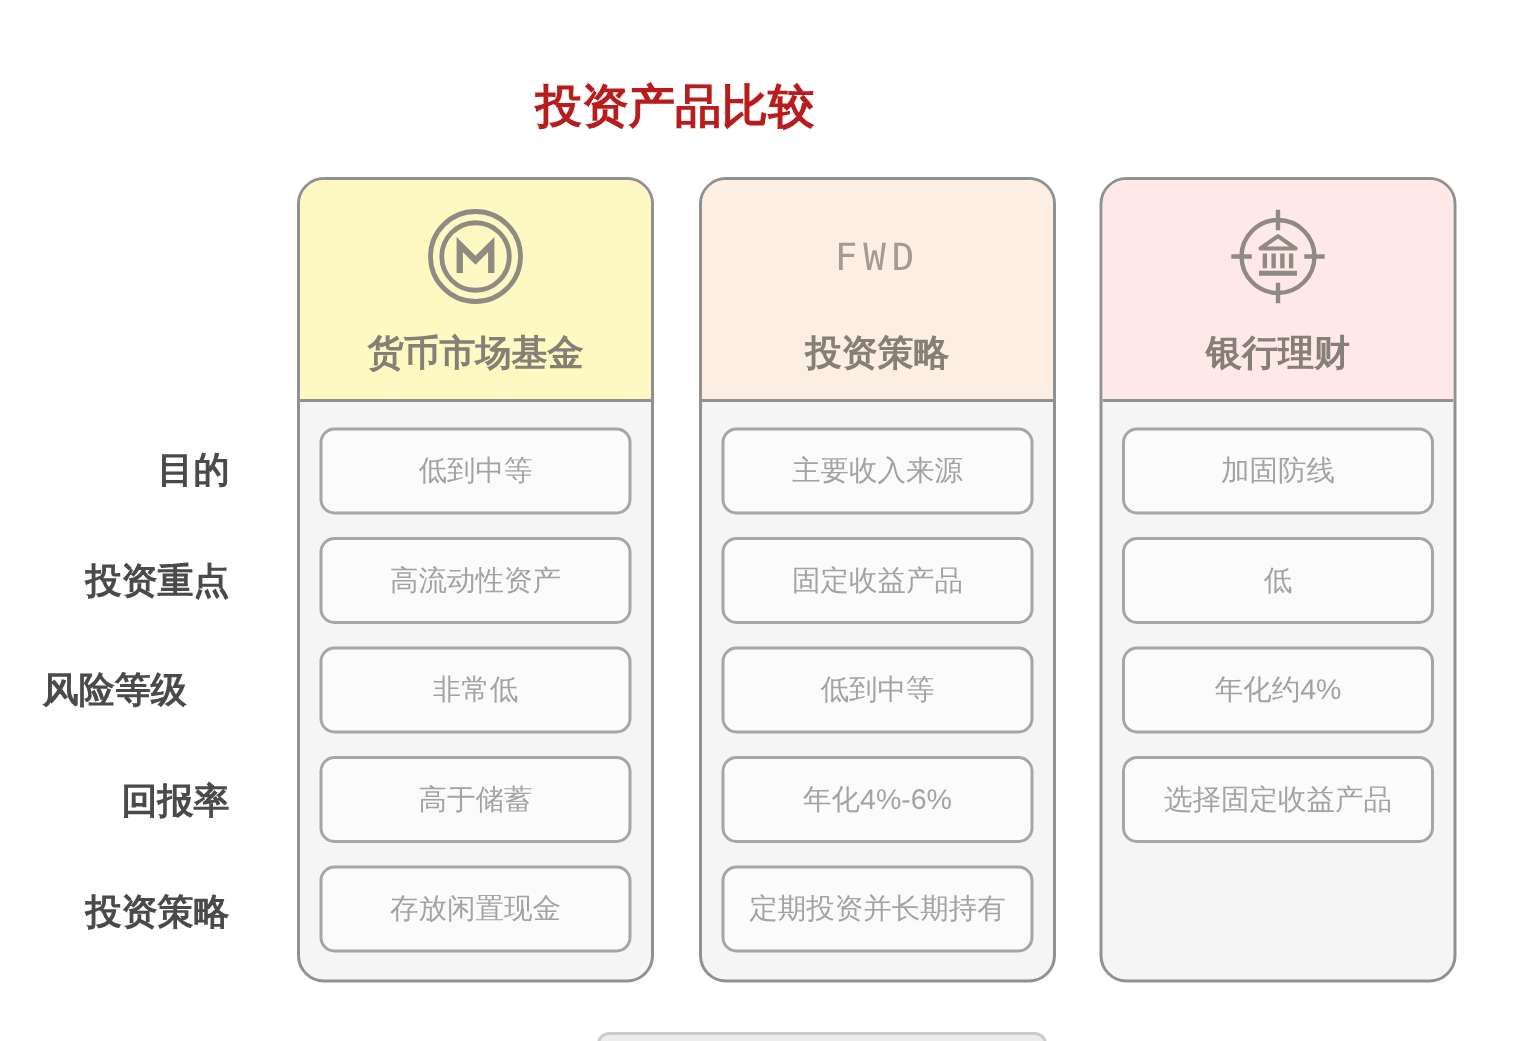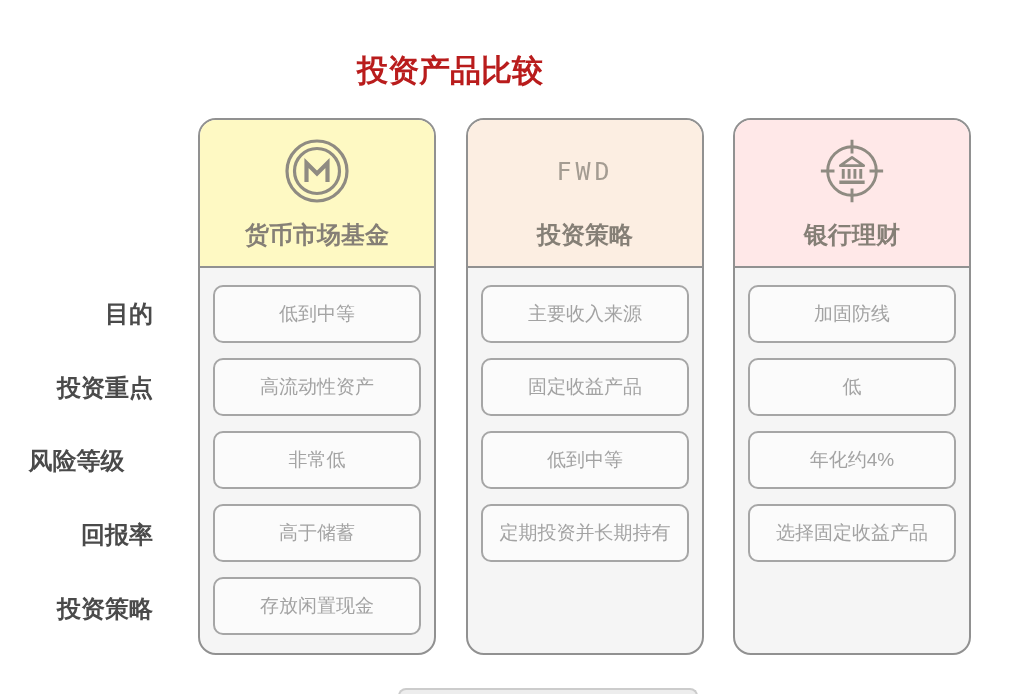--- a/index.html
+++ b/index.html
@@ -159,20 +159,21 @@
 
   <section class="col c1">
     <header class="col-header" style="background: rgb(252, 238, 226);">
       <div class="fwd-text">FWD</div>
       <div class="col-title">投资策略</div>
     </header>
     <div class="col-body">
       <div class="cell">主要收入来源</div>
       <div class="cell">固定收益产品</div>
       <div class="cell">低到中等</div>
+      <div class="cell">年化4%-6%</div>
       <div class="cell">定期投资并长期持有</div>
     </div>
   </section>
 
   <section class="col c2">
     <header class="col-header" style="background: rgb(255, 232, 232);">
       <div class="icon-wrap">
         <svg width="72" height="72" viewBox="0 0 74 74" aria-hidden="true">
           <circle cx="37" cy="37" r="25" fill="none" stroke="currentColor" stroke-width="3"></circle>
           <line x1="37" y1="5" x2="37" y2="19" stroke="currentColor" stroke-width="3"></line>

